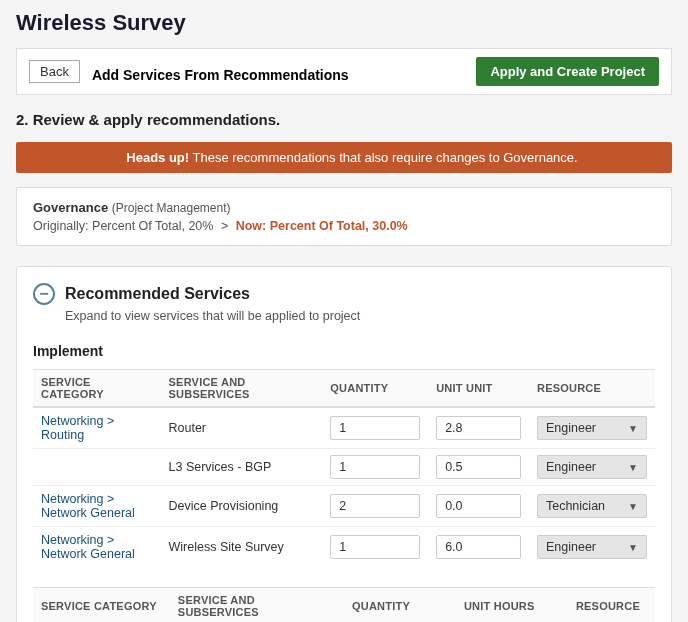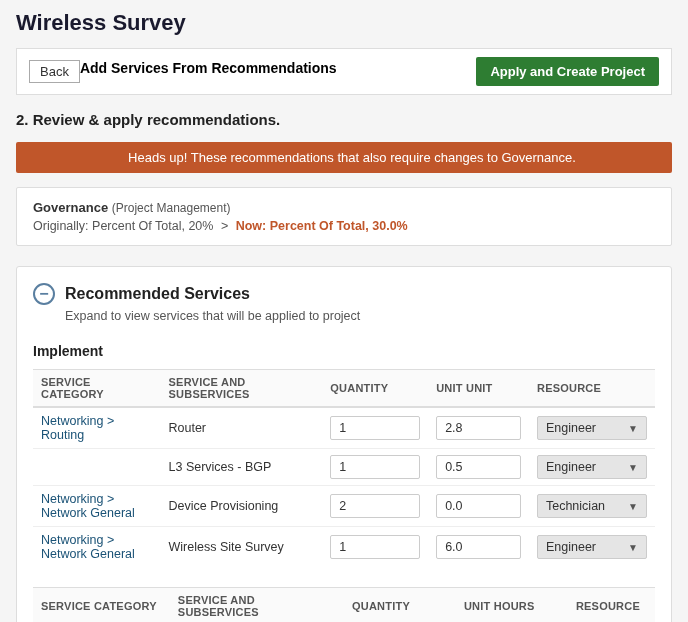--- a/index.html
+++ b/index.html
@@ -20,22 +20,22 @@
       display: flex;
       align-items: center;
       justify-content: space-between;
       background: #fff;
       border: 1px solid #ddd;
       padding: 8px 12px;
       margin-bottom: 16px;
     }
     .top-bar-left {
       display: flex;
-      align-items: flex-start;
-      gap: 0;
+      align-items: flex-end;
+      gap: 12px;
     }
     .back-btn {
       border: 1px solid #aaa;
       background: #fff;
       padding: 3px 10px;
       font-size: 13px;
       cursor: pointer;
       color: #333;
     }
     .top-bar-label {
@@ -62,21 +62,21 @@
     .alert-banner {
       background: #c0562a;
       color: #fff;
       text-align: center;
       padding: 8px 16px;
       font-size: 13px;
       margin-bottom: 14px;
       border-radius: 2px;
     }
     .alert-banner strong {
-      font-weight: 400;
+      font-weight: 700;
       margin-left: 16px;
     }
     .governance-box {
       border: 1px solid #ddd;
       background: #fff;
       padding: 12px 16px;
       margin-bottom: 20px;
       border-radius: 2px;
     }
     .governance-title {

